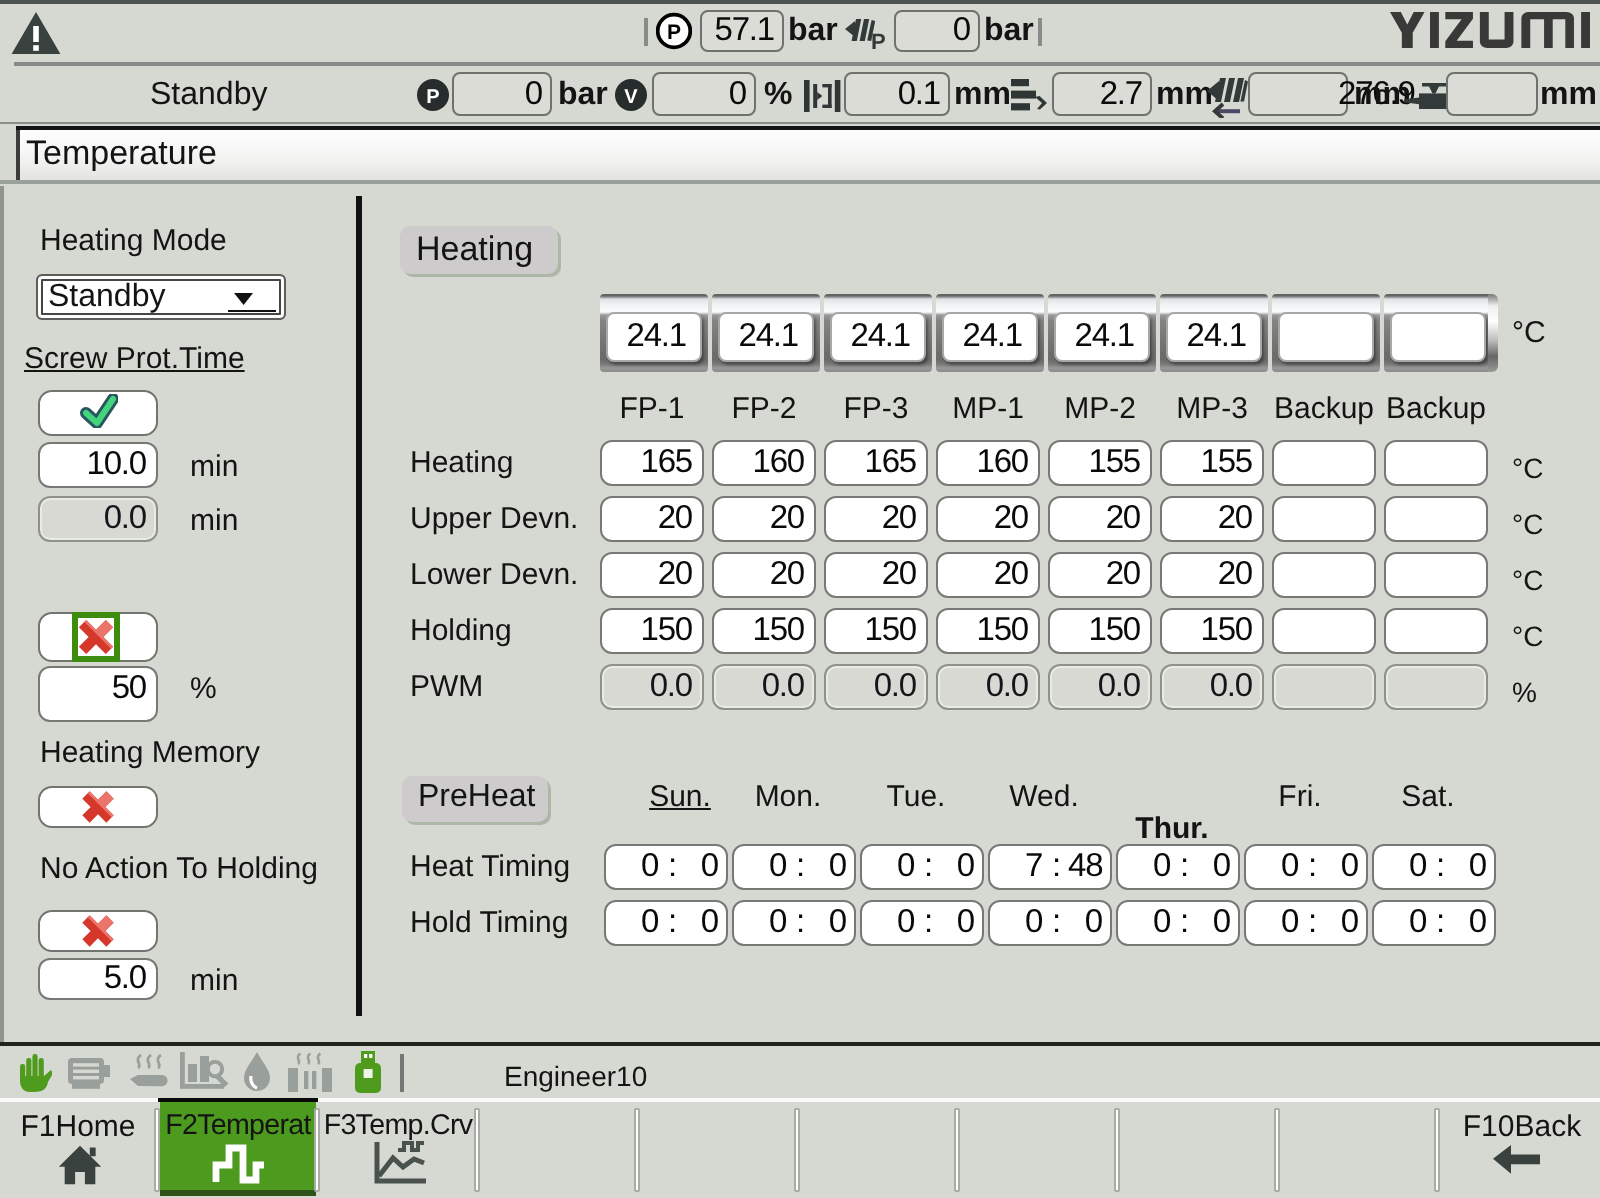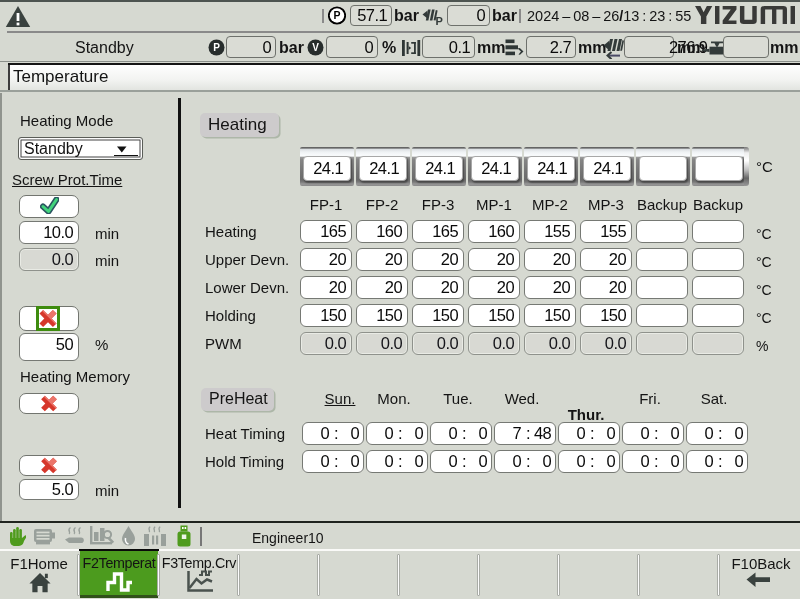--- a/index.html
+++ b/index.html
@@ -41,21 +41,20 @@
         <path d="M0.5 7.5 L5.5 3.5 v8 z"></path>
         <path d="M6 2.5 l2.6 0 -2.2 11 -2.6 0 z"></path>
         <path d="M10 2.5 l2.6 0 -2.2 11 -2.6 0 z"></path>
         <path d="M13.8 3 l1.8 0.5 -2 10 -2 -0.3 z"></path>
       </g>
       <text x="13.5" y="17.5" font-family="Liberation Sans" font-size="11" font-weight="bold" fill="#333b3a">P</text>
     </svg>
 <div class="tin" style="left:447px;top:5px;width:43px;height:21px;line-height:19px;">0</div>
 <div class="lbl b" style="left:492px;top:8px;font-size:16px;">bar</div>
 <div class="a" style="left:519px;top:9px;width:2px;height:14px;background:#8a8a8a"></div>
-<div class="lbl" style="left:527px;top:9px;font-size:14.5px;">2024 – 08 – 26<span style="font-weight:bold">/</span>13 : 23 : 55</div>
 <svg class="a" style="left:695px;top:6px" width="100" height="18" viewBox="0 0 81 18" preserveAspectRatio="none">
       <g fill="#393a38">
         <path d="M0 0 h4.4 l2.6 6.2 L9.6 0 H14 L9.2 10.4 V18 H4.8 V10.4 Z"></path>
         <rect x="16.2" y="0" width="3.6" height="18"></rect>
         <path d="M22.4 0 h11.2 v3.4 l-6.6 11 h6.6 V18 H22.4 v-3.4 l6.6 -11 h-6.6 Z"></path>
         <path d="M36.4 0 h3.6 v13.8 h6.4 V0 h3.6 V15 a3 3 0 0 1 -3 3 H39.4 a3 3 0 0 1 -3 -3 Z"></path>
         <path d="M53.2 18 V3 a3 3 0 0 1 3 -3 h15.3 a3 3 0 0 1 3 3 V18 H71 V3.6 h-5.1 V18 h-3.5 V3.6 h-5.6 V18 Z"></path>
         <rect x="77.4" y="0" width="3.6" height="18"></rect>
       </g>
     </svg>
@@ -153,20 +152,21 @@
 <div class="in" style="left:19px;top:333px;width:60px;height:28px;line-height:20px;">50</div>
 <div class="lbl" style="left:95px;top:337px;">%</div>
 <div class="lbl" style="left:20px;top:369px;">Heating Memory</div>
 <div class="xbtn" style="left:19px;top:393px;width:60px;height:21px;"></div>
 <svg class="a" style="left:19px;top:393px" width="60" height="21" viewBox="0 0 60 21">
       <g transform="translate(30,10.5) rotate(45)">
         <path d="M-8.5 -2.6 h5.9 v-5.9 h5.2 v5.9 h5.9 v5.2 h-5.9 v5.9 h-5.2 v-5.9 h-5.9 z" fill="#d6372b"></path>
         <path d="M-8.5 -2.6 h5.9 v-5.9 h5.2 v5.9 h5.9 v1.4 h-17.0 z" fill="#ef8076" opacity="0.85"></path>
       </g>
     </svg>
+<div class="lbl" style="left:20px;top:427px;">No Action To Holding</div>
 <div class="xbtn" style="left:19px;top:455px;width:60px;height:21px;"></div>
 <svg class="a" style="left:19px;top:455px" width="60" height="21" viewBox="0 0 60 21">
       <g transform="translate(30,10.5) rotate(45)">
         <path d="M-8.5 -2.6 h5.9 v-5.9 h5.2 v5.9 h5.9 v5.2 h-5.9 v5.9 h-5.2 v-5.9 h-5.9 z" fill="#d6372b"></path>
         <path d="M-8.5 -2.6 h5.9 v-5.9 h5.2 v5.9 h5.9 v1.4 h-17.0 z" fill="#ef8076" opacity="0.85"></path>
       </g>
     </svg>
 <div class="in" style="left:19px;top:479px;width:60px;height:21px;line-height:19px;">5.0</div>
 <div class="lbl" style="left:95px;top:483px;">min</div>
 <div class="chip" style="left:200px;top:113px;width:79px;height:24px;">Heating</div>

